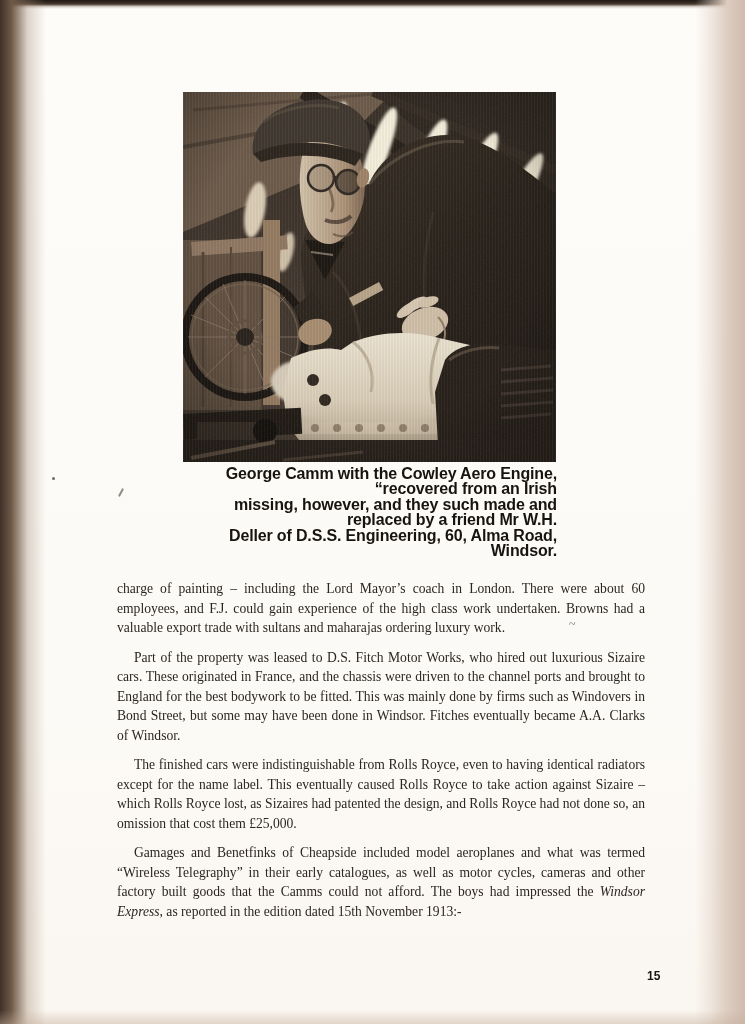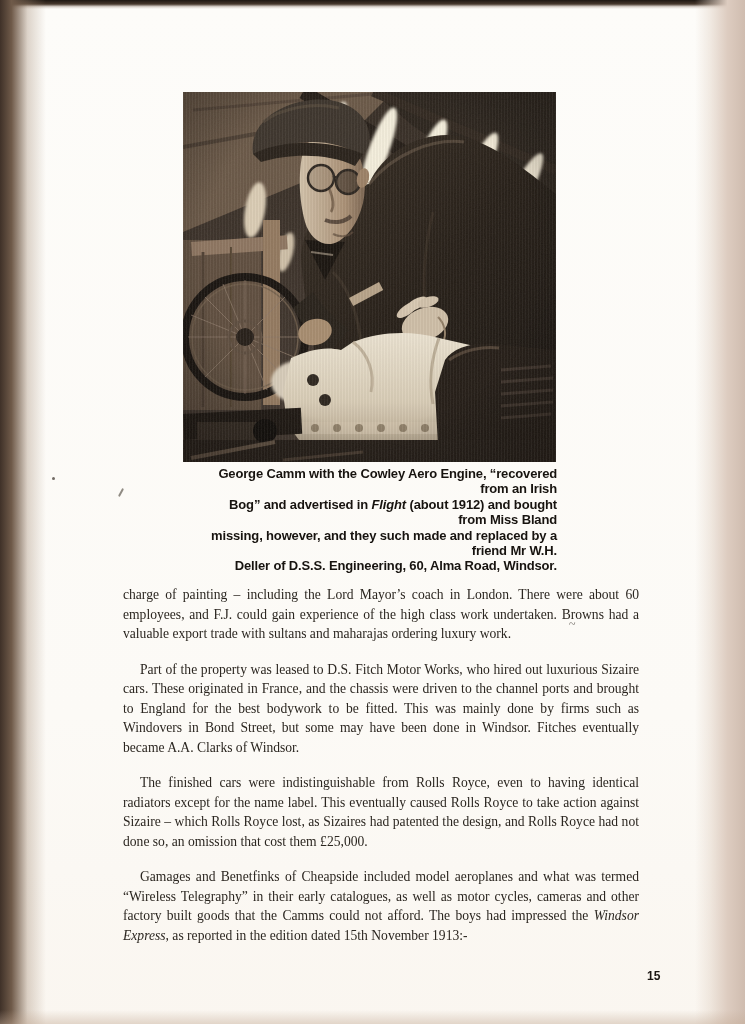--- a/index.html
+++ b/index.html
@@ -39,31 +39,31 @@
   .photo::after{ 
     content:"";position:absolute;inset:0;
     background:repeating-linear-gradient(90deg,rgba(255,255,255,0.045) 0 1px,rgba(0,0,0,0.03) 1px 3px);
     pointer-events:none;
   }
   .caption{
     position:absolute;left:205px;top:466px;width:352px;
     text-align:right;
     font-family:"Liberation Sans", sans-serif;
     font-weight:700;
-    font-size:13px;line-height:15.4px;
+    font-size:16px;line-height:15.4px;
     letter-spacing:-0.15px;
     color:#17130f;
   }
   .body-text{
     position:absolute;left:107px;top:569px;width:548px;
     font-size:13.6px;line-height:19.5px;
     text-align:justify;
     color:#2b2620;
   }
-  .body-text p{margin:16px;text-indent:17px;}
+  .body-text p{margin:10px;text-indent:17px;}
   .body-text p.first{text-indent:0;}
   .it{font-style:italic;}
   .page-number{
     position:absolute;left:647px;top:969px;
     font-family:"Liberation Sans", sans-serif;
     font-weight:700;font-size:12px;color:#1a1511;
   }
   .mark-slash{
     position:absolute;left:120px;top:488px;width:2px;height:9px;
     background:#6b655c;transform:rotate(28deg);opacity:.75;border-radius:1px;
@@ -251,21 +251,20 @@
       <line x1="8" y1="366" x2="92" y2="350" stroke="#7e6b58" stroke-width="4" opacity="0.7"></line>
       <line x1="100" y1="368" x2="180" y2="360" stroke="#5d4d3e" stroke-width="3" opacity="0.6"></line>
 
       <rect width="373" height="370" fill="url(#vin)"></rect>
       <rect width="373" height="370" filter="url(#grain)"></rect>
     </svg>
   </div>
 
   <div class="caption">
     <div><span>George Camm with the Cowley Aero Engine, “recovered from an Irish</span></div>
-    <div><span>Bog” and advertised in </span><span class="it">Flight</span><span> (about 1912) and bought from Miss Bland</span></div>
     <div><span>missing, however, and they such made and replaced by a friend Mr W.H.</span></div>
     <div><span>Deller of D.S.S. Engineering, 60, Alma Road, Windsor.</span></div>
   </div>
 
   <div class="body-text">
     <p class="first"><span>charge of painting – including the Lord Mayor’s coach in London.  There were about 60 employees, and F.J. could gain experience of the high class work undertaken.  Browns had a valuable export trade with sultans and maharajas ordering luxury work.</span></p>
     <p><span>Part of the property was leased to D.S. Fitch Motor Works, who hired out luxurious Sizaire cars.  These originated in France, and the chassis were driven to the channel ports and brought to England for the best bodywork to be fitted.  This was mainly done by firms such as Windovers in Bond Street, but some may have been done in Windsor.  Fitches eventually became A.A. Clarks of Windsor.</span></p>
     <p><span>The finished cars were indistinguishable from Rolls Royce, even to having identical radiators except for the name label.  This eventually caused Rolls Royce to take action against Sizaire – which Rolls Royce lost, as Sizaires had patented the design, and Rolls Royce had not done so, an omission that cost them £25,000.</span></p>
     <p><span>Gamages and Benetfinks of Cheapside included model aeroplanes and what was termed “Wireless Telegraphy” in their early catalogues, as well as motor cycles, cameras and other factory built goods that the Camms could not afford.  The boys had impressed the </span><span class="it">Windsor Express</span><span>, as reported in the edition dated 15th November 1913:-</span></p>
   </div>

